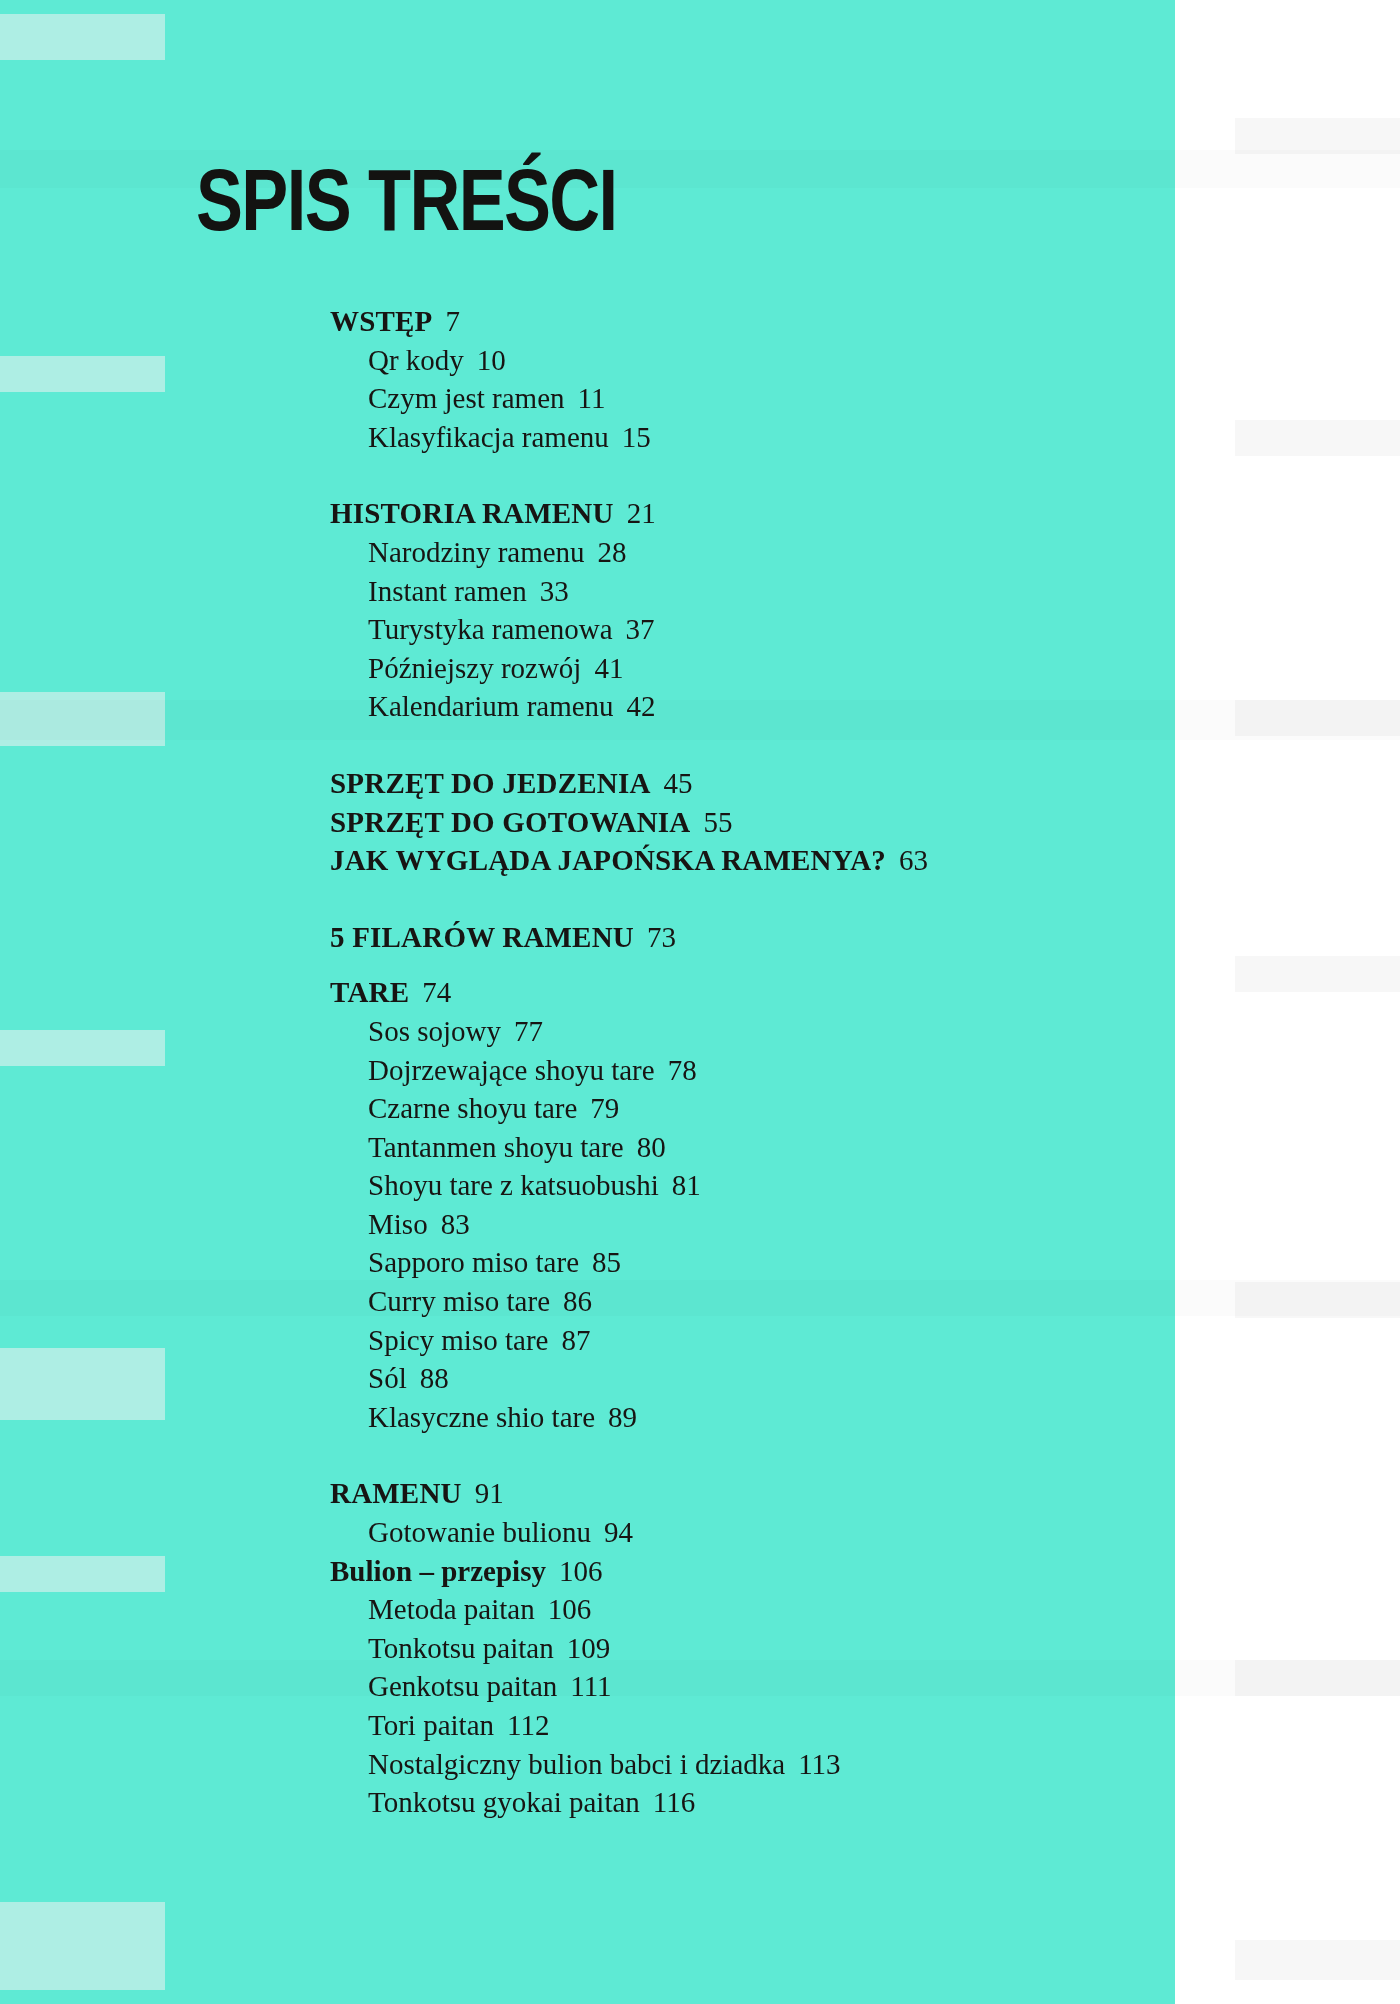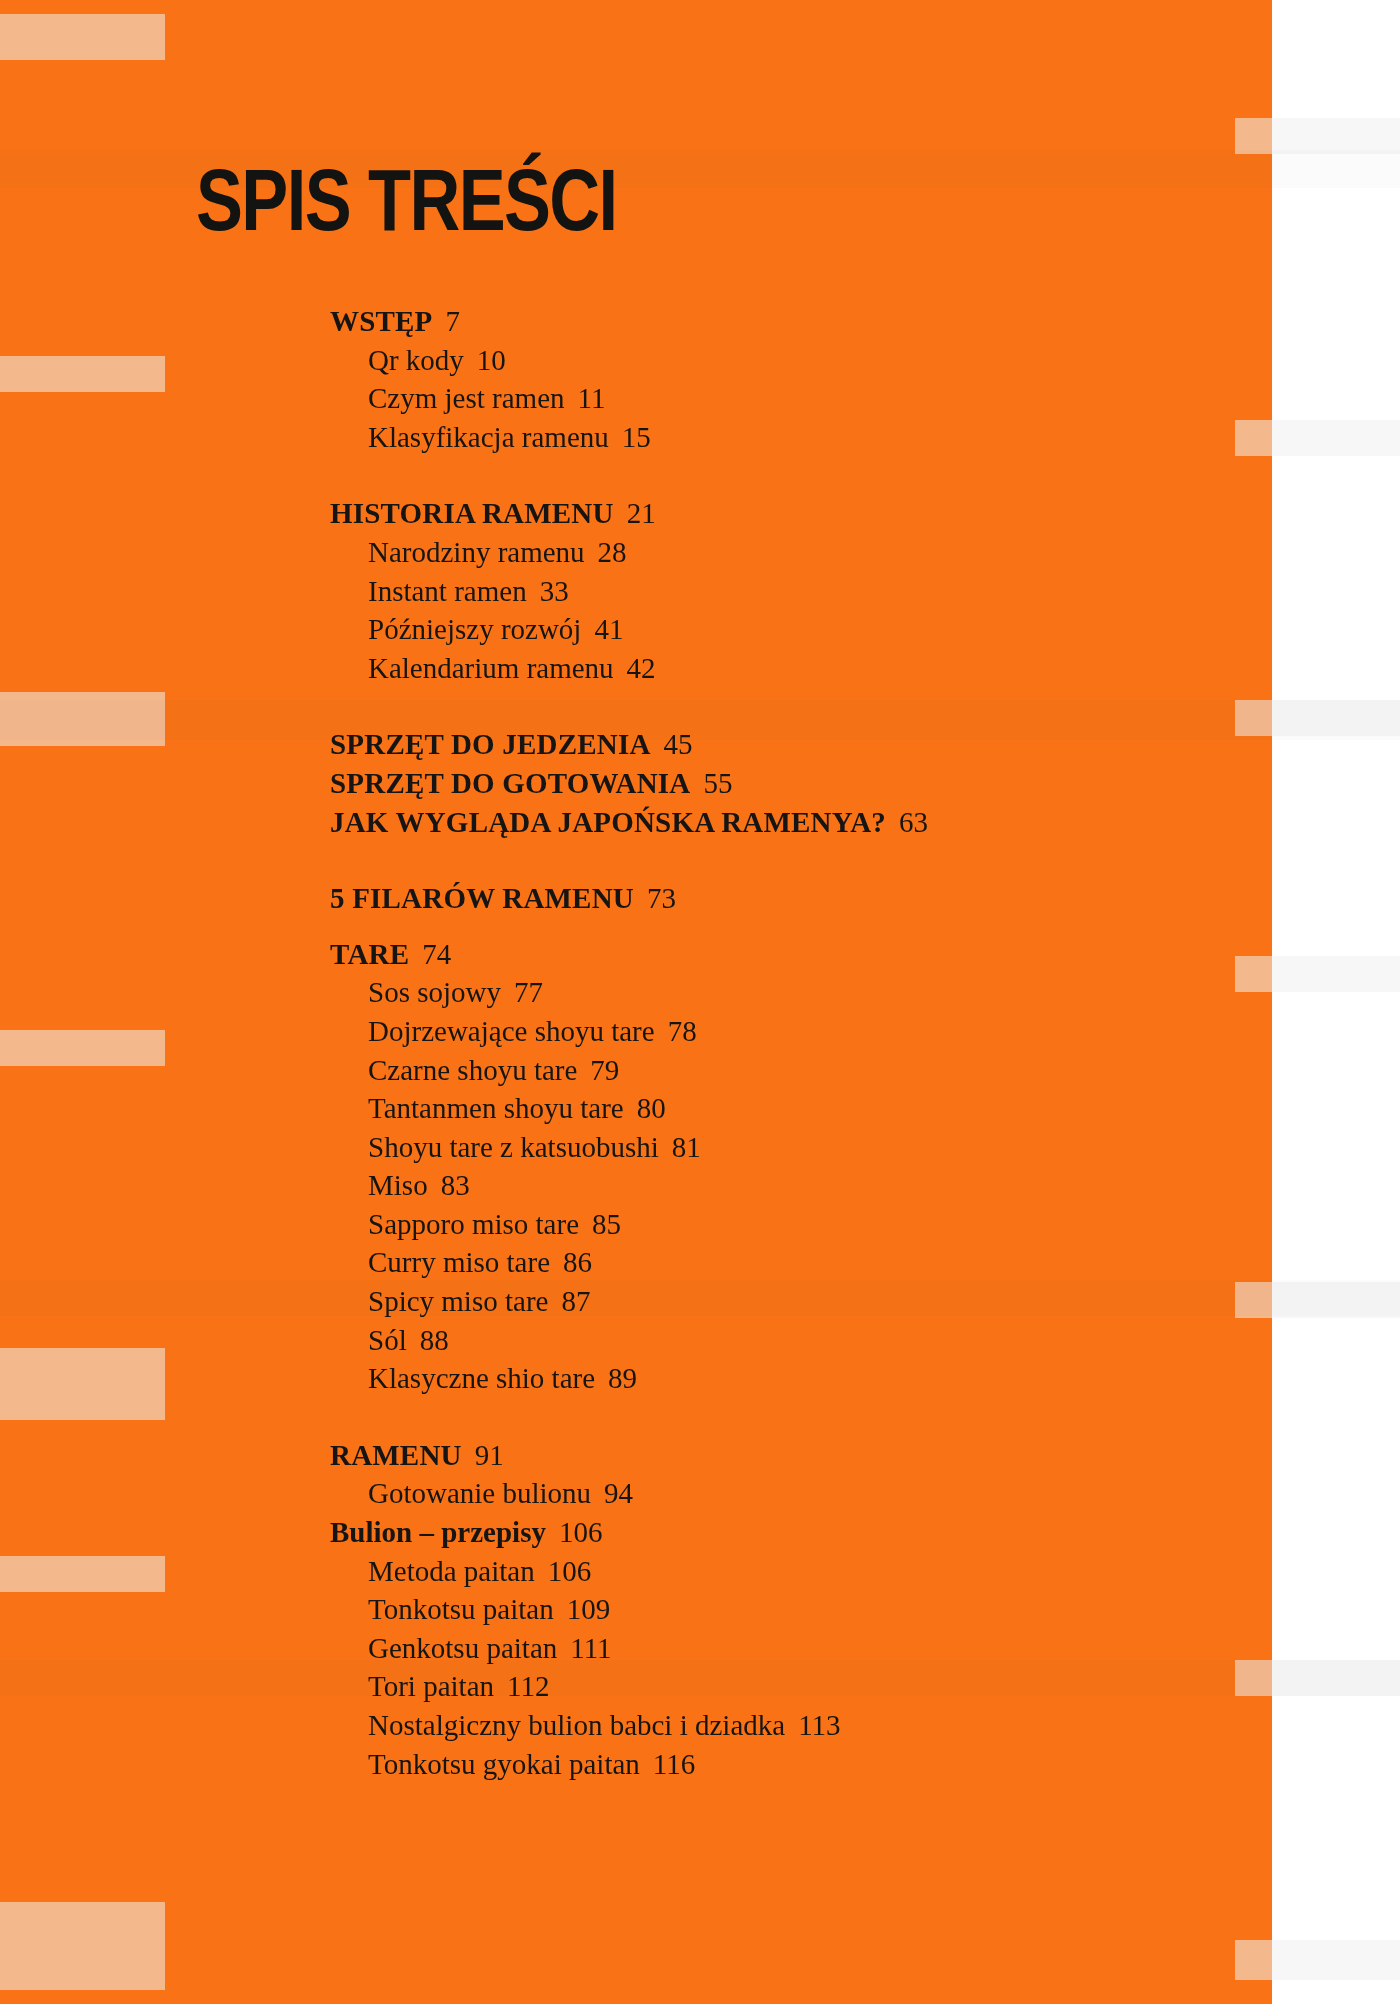--- a/index.html
+++ b/index.html
@@ -5,23 +5,23 @@
   html, body {
     margin: 0;
     padding: 0;
     width: 1400px;
     height: 2004px;
     background: #ffffff;
     overflow: hidden;
   }
   .page {
     position: relative;
-    width: 1272px;
+    width: 1175px;
     height: 2004px;
-    background: #f97316;
+    background: #5eead4;
     font-family: "Liberation Serif", serif;
     color: #171513;
   }
   
   .artifact {
     position: absolute;
     background: #f1f1f1;
     opacity: 0.55;
     pointer-events: none;
   }
@@ -98,20 +98,21 @@
       <div class="toc-group">
         <div class="toc-entry header"><span class="label">WSTĘP</span><span class="num">7</span></div>
         <div class="toc-entry sub"><span class="label">Qr kody</span><span class="num">10</span></div>
         <div class="toc-entry sub"><span class="label">Czym jest ramen</span><span class="num">11</span></div>
         <div class="toc-entry sub"><span class="label">Klasyfikacja ramenu</span><span class="num">15</span></div>
       </div>
       <div class="toc-group">
         <div class="toc-entry header"><span class="label">HISTORIA RAMENU</span><span class="num">21</span></div>
         <div class="toc-entry sub"><span class="label">Narodziny ramenu</span><span class="num">28</span></div>
         <div class="toc-entry sub"><span class="label">Instant ramen</span><span class="num">33</span></div>
+        <div class="toc-entry sub"><span class="label">Turystyka ramenowa</span><span class="num">37</span></div>
         <div class="toc-entry sub"><span class="label">Późniejszy rozwój</span><span class="num">41</span></div>
         <div class="toc-entry sub"><span class="label">Kalendarium ramenu</span><span class="num">42</span></div>
       </div>
       <div class="toc-group">
         <div class="toc-entry header"><span class="label">SPRZĘT DO JEDZENIA</span><span class="num">45</span></div>
         <div class="toc-entry header"><span class="label">SPRZĘT DO GOTOWANIA</span><span class="num">55</span></div>
         <div class="toc-entry header"><span class="label">JAK WYGLĄDA JAPOŃSKA RAMENYA?</span><span class="num">63</span></div>
       </div>
       <div class="toc-group">
         <div class="toc-entry header"><span class="label">5 FILARÓW RAMENU</span><span class="num">73</span></div>

